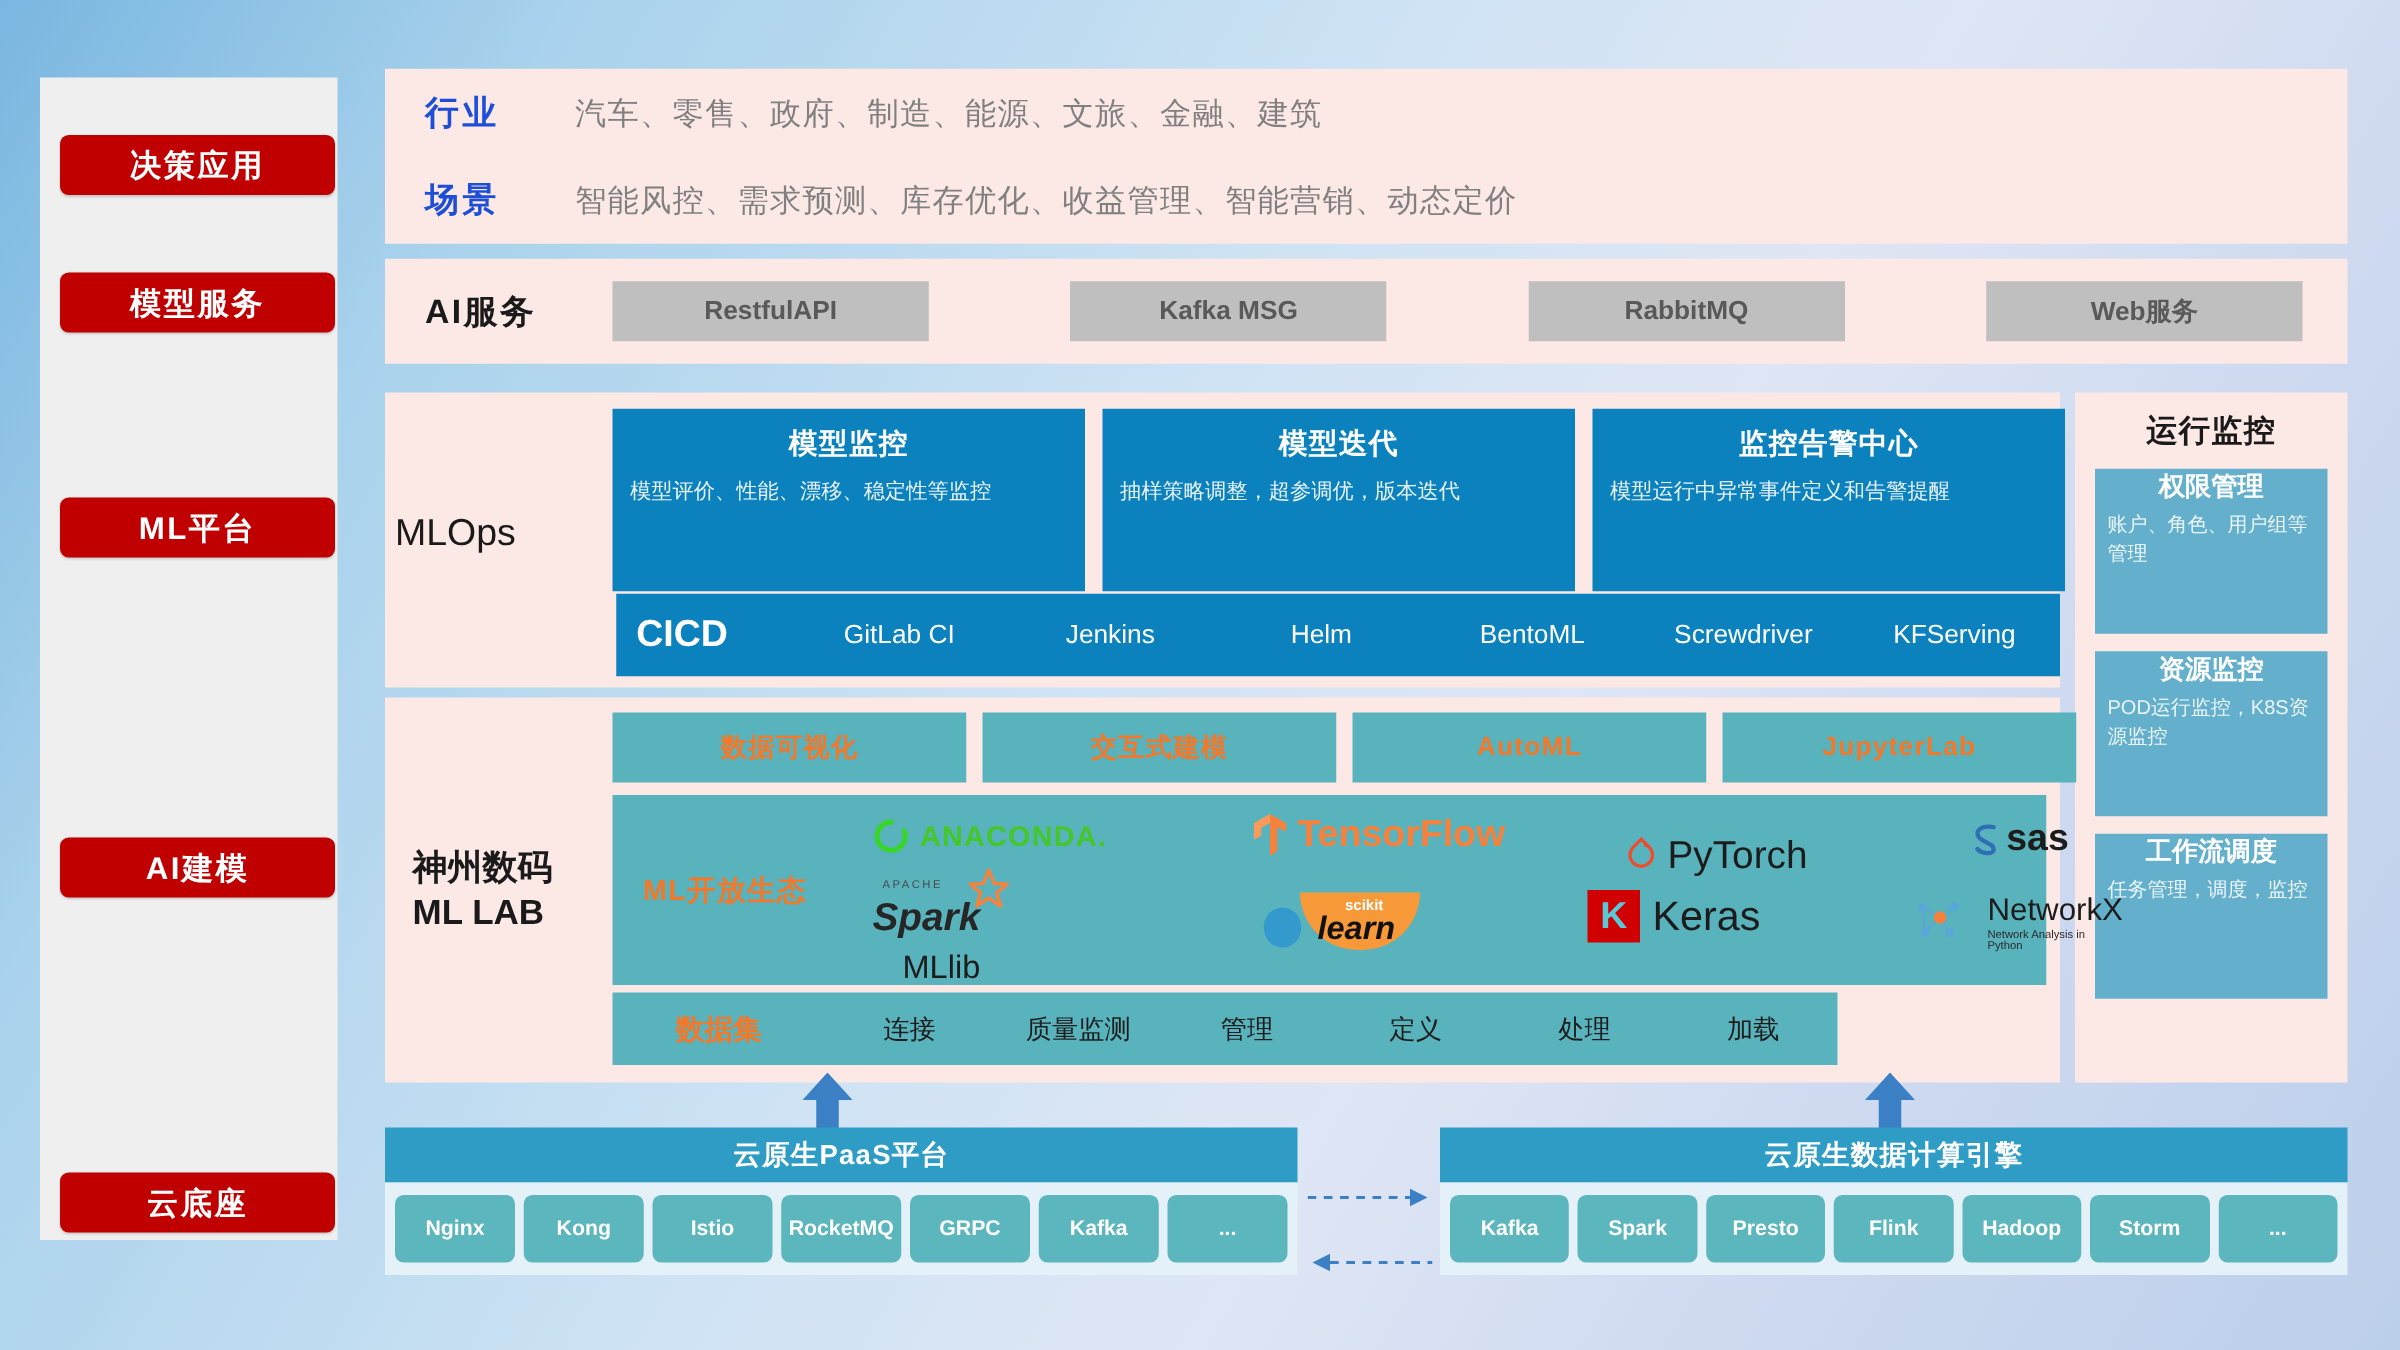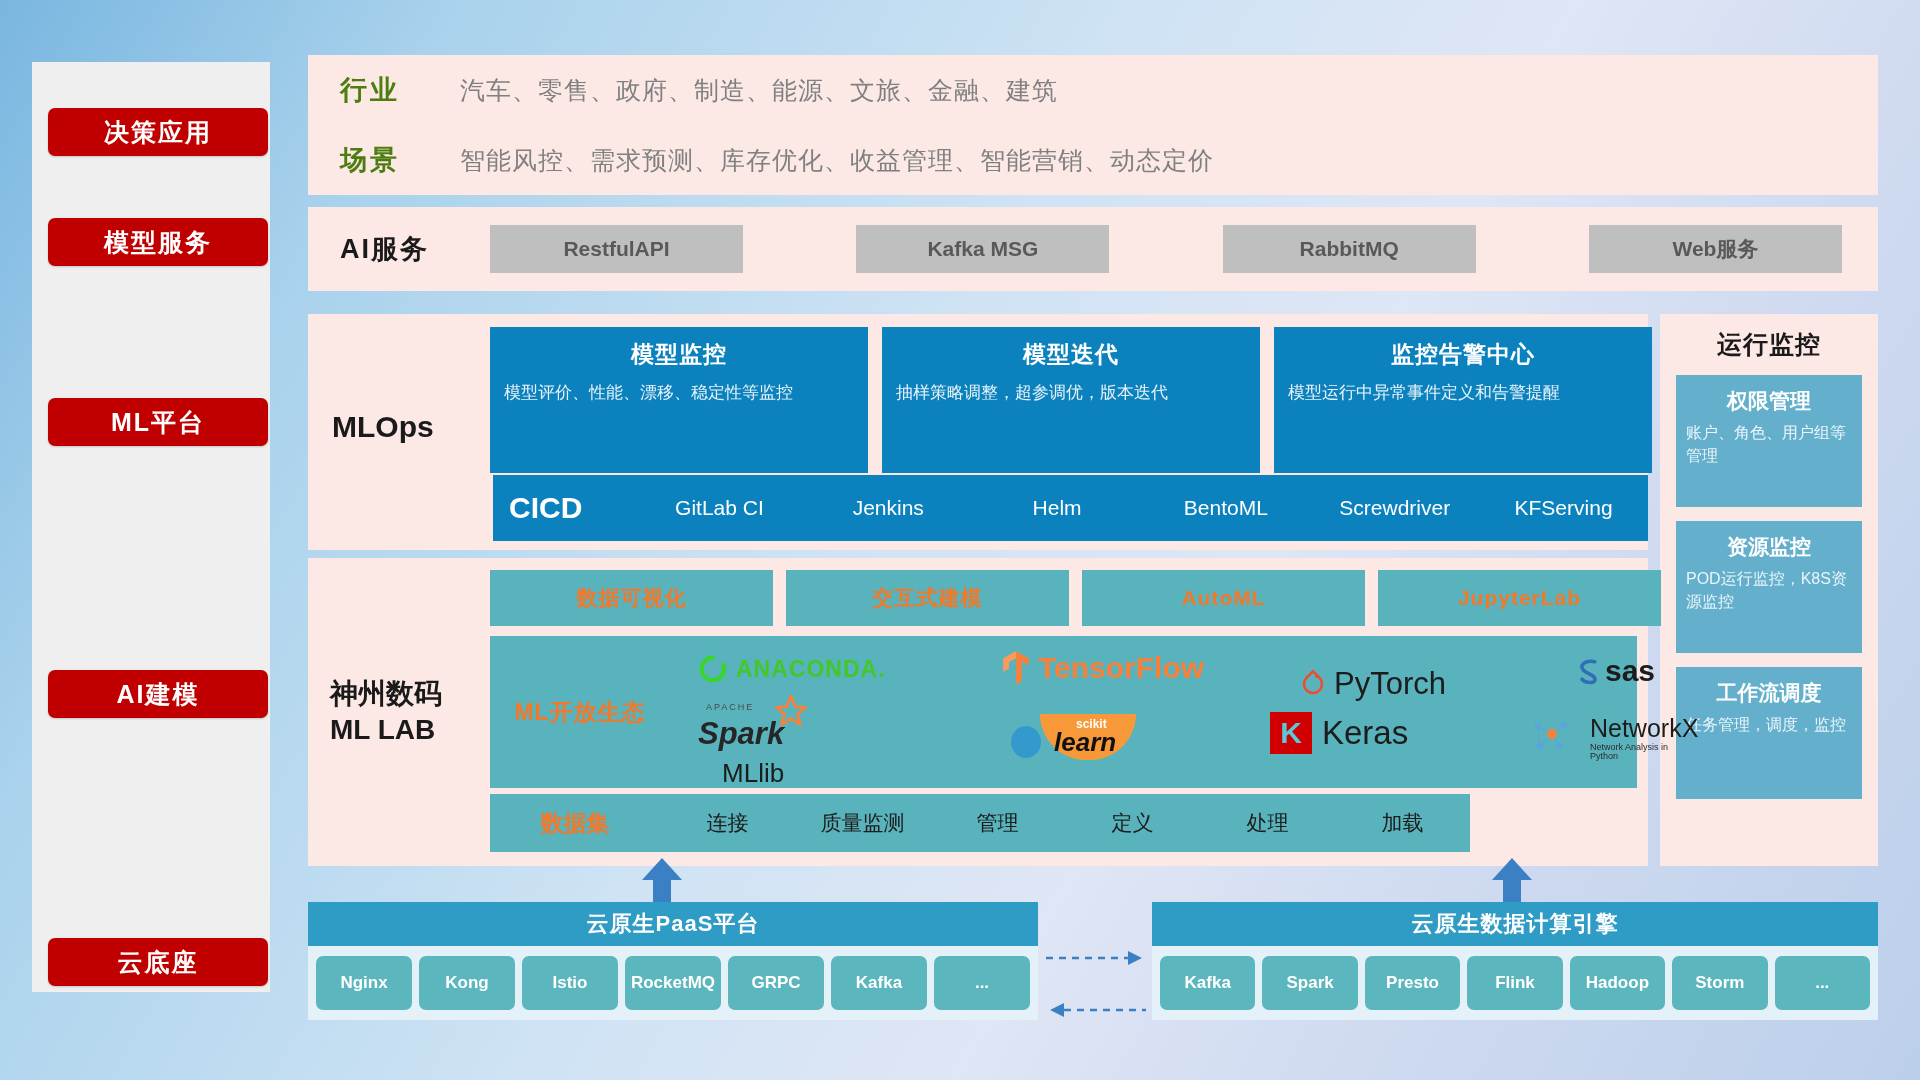--- a/index.html
+++ b/index.html
@@ -25,57 +25,57 @@
     letter-spacing:2px;
     box-shadow:0 1px 2px rgba(0,0,0,.18);
   }
 
   
   .panel{position:absolute;background:#fce9e6;}
 
   
   #p-app{left:308px;top:55px;width:1570px;height:140px;}
   .app-row{display:flex;align-items:center;height:70px;padding-left:32px;box-sizing:border-box;}
-  .app-key{width:120px;font-size:27px;font-weight:bold;color:#4d7c0f;letter-spacing:3px;}
+  .app-key{width:120px;font-size:27px;font-weight:bold;color:#1d4ed8;letter-spacing:3px;}
   .app-val{font-size:25px;color:#808080;letter-spacing:1px;}
 
   
   #p-svc{left:308px;top:207px;width:1570px;height:84px;}
   .svc-inner{display:flex;align-items:center;height:100%;padding:0 36px 0 32px;box-sizing:border-box;}
   .svc-key{width:150px;font-size:27px;font-weight:bold;color:#1a1a1a;letter-spacing:2px;}
   .svc-cells{flex:1;display:flex;gap:0;justify-content:space-between;}
   .svc-cell{
     width:253px;height:48px;background:#bfbfbf;color:#595959;
     display:flex;align-items:center;justify-content:center;
     font-size:21px;font-weight:bold;
   }
 
   
   #p-mlops{left:308px;top:314px;width:1340px;height:236px;}
-  .mlops-key{position:absolute;left:24px;top:96px;width:160px;font-size:30px;font-weight:bold;color:#1a1a1a;}
+  .mlops-key{position:absolute;left:8px;top:96px;width:160px;font-size:30px;font-weight:normal;color:#1a1a1a;}
   .mlops-cards{position:absolute;left:182px;top:13px;display:flex;gap:14px;}
   .mlops-card{
     width:378px;height:146px;background:#0b82bd;color:#fff;
     box-sizing:border-box;padding:12px 14px 10px;
   }
   .mlops-card h4{margin:0 0 10px;font-size:23px;font-weight:bold;text-align:center;letter-spacing:1px;}
   .mlops-card p{margin:0;font-size:17px;line-height:1.5;color:#e8f3fa;}
   .cicd{
     position:absolute;left:493px;top:475px;width:1155px;height:66px;background:#0b82bd;
     display:flex;align-items:center;color:#fff;box-sizing:border-box;padding-left:16px;
   }
   .cicd-title{width:126px;font-size:30px;font-weight:bold;}
   .cicd-item{flex:1;text-align:center;font-size:21px;line-height:1.15;}
 
   
   #p-ops{left:1660px;top:314px;width:218px;height:552px;}
   .ops-title{text-align:center;font-size:25px;font-weight:bold;color:#1a1a1a;padding-top:14px;letter-spacing:1px;}
   .ops-card{
     margin:14px 16px 0;background:#64b0cc;color:#fff;box-sizing:border-box;
-    padding:12px 10px 10px;height:132px;
+    padding:0 10px 10px;height:132px;
   }
   .ops-card h5{margin:0 0 6px;font-size:21px;font-weight:bold;text-align:center;}
   .ops-card p{margin:0;font-size:16px;line-height:1.45;color:#eaf5fa;}
 
   
   #p-model{left:308px;top:558px;width:1340px;height:308px;}
   .model-key{position:absolute;left:22px;top:118px;width:170px;font-size:28px;font-weight:bold;color:#1a1a1a;line-height:1.3;}
   .tools{position:absolute;left:182px;top:12px;display:flex;gap:13px;}
   .tool{
     width:283px;height:56px;background:#59b3bd;color:#f2782a;

